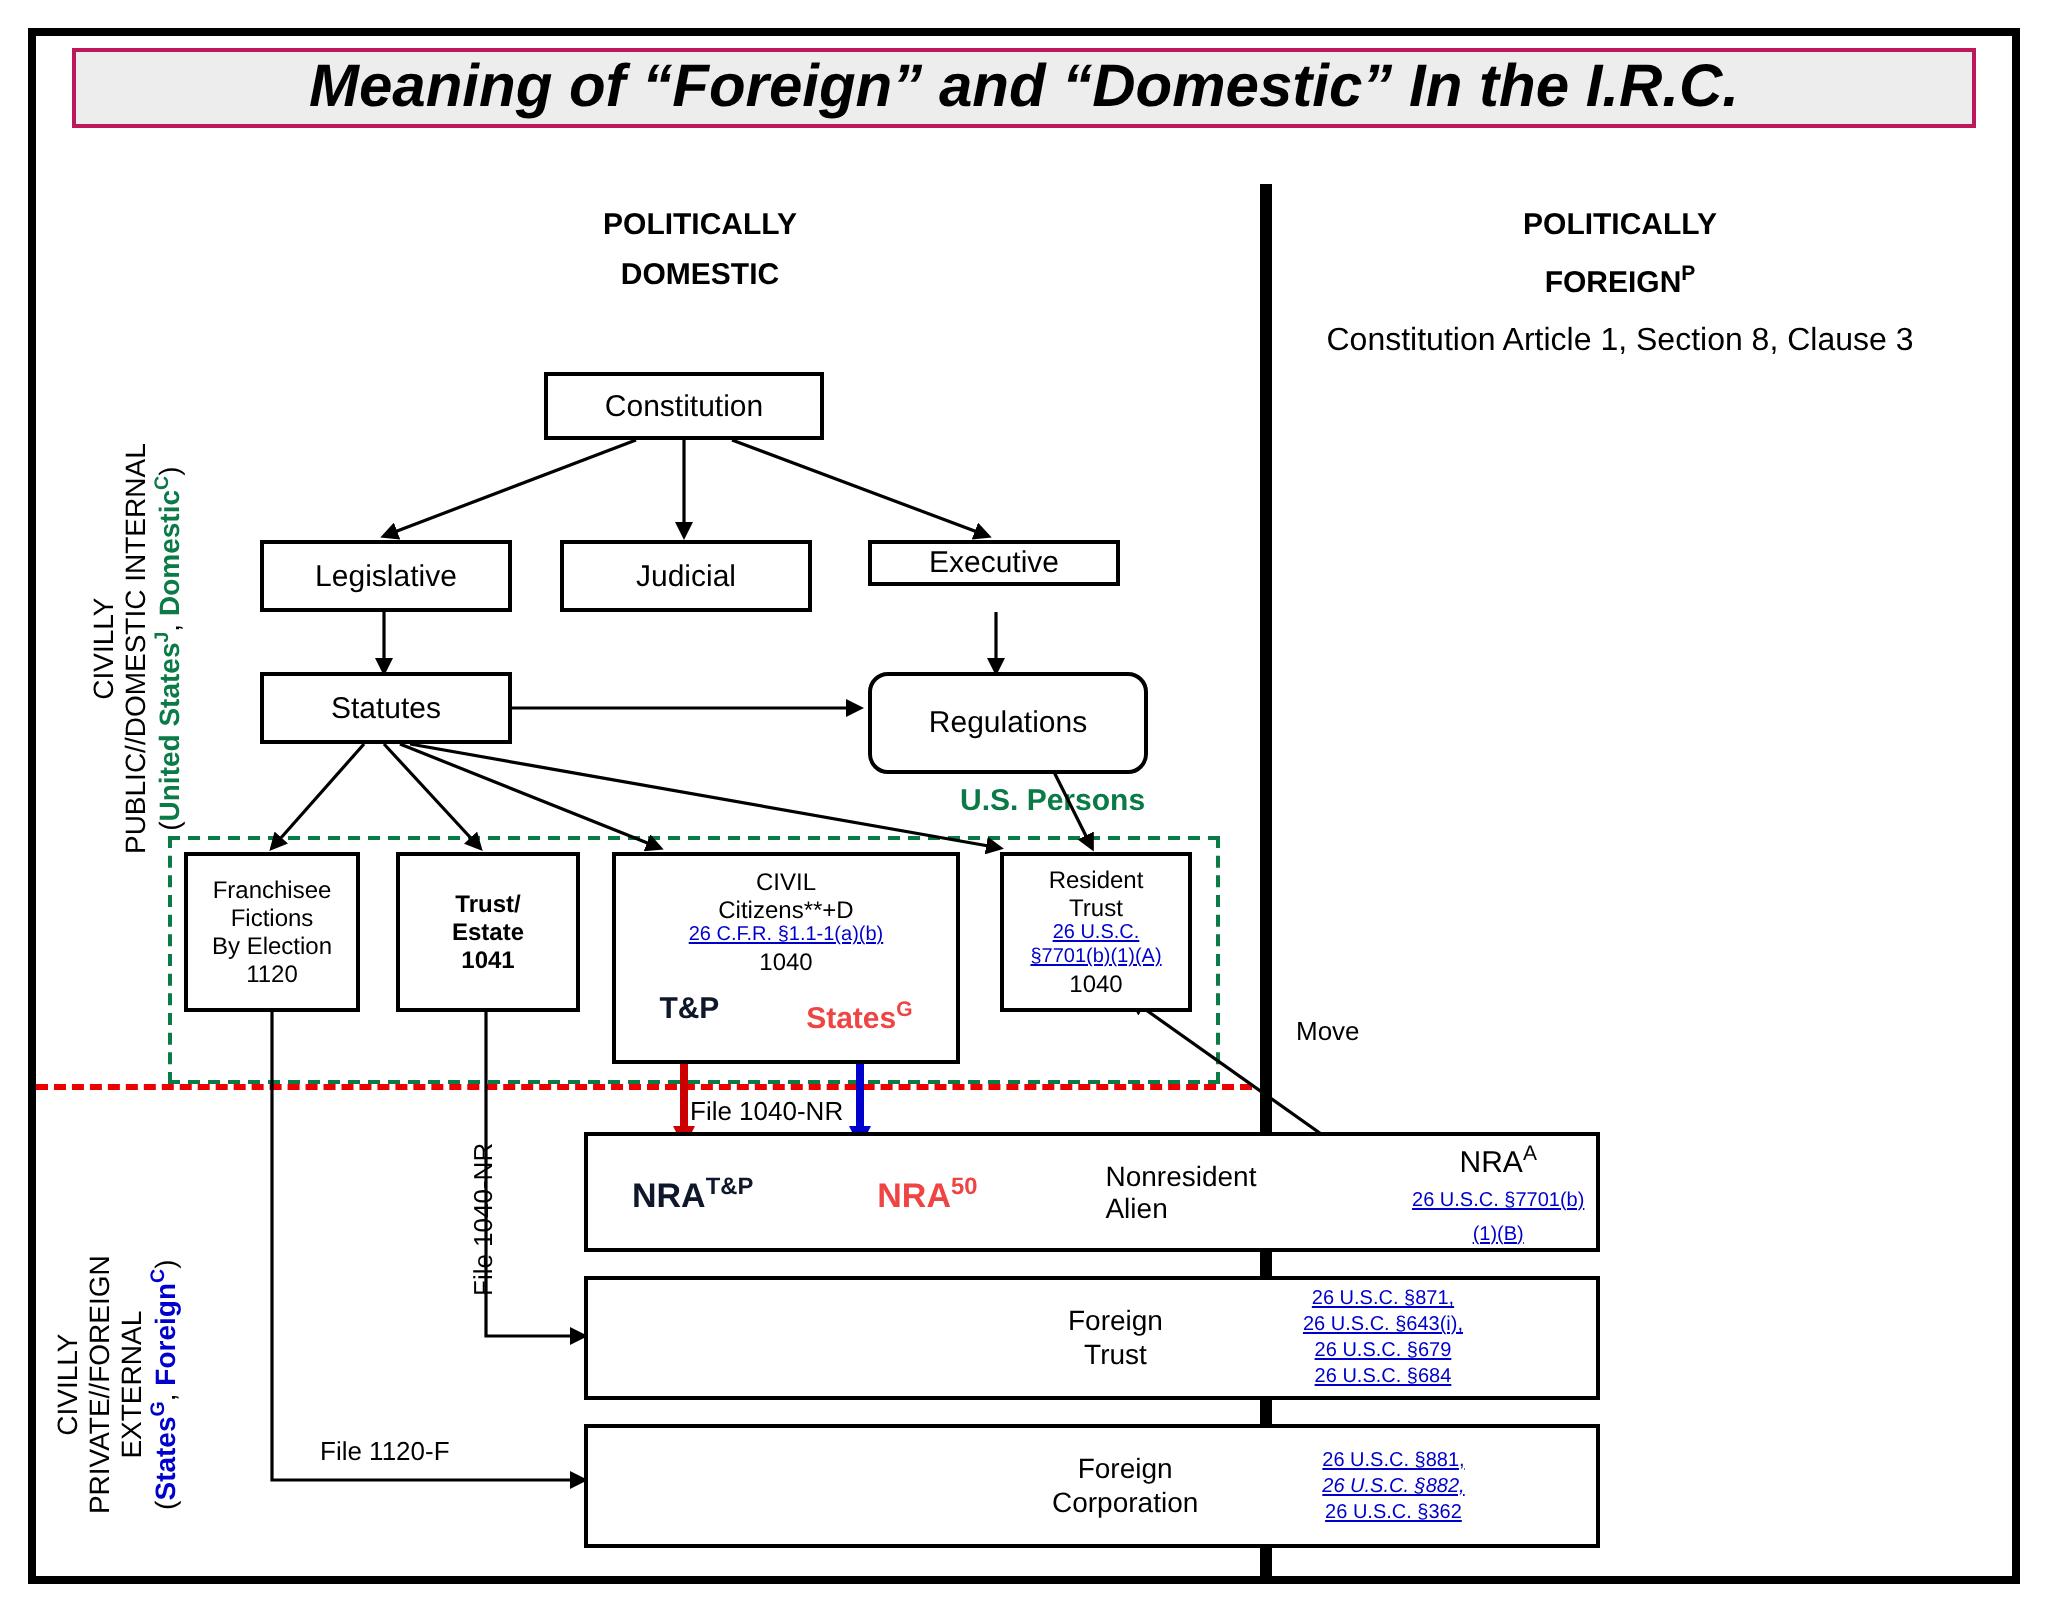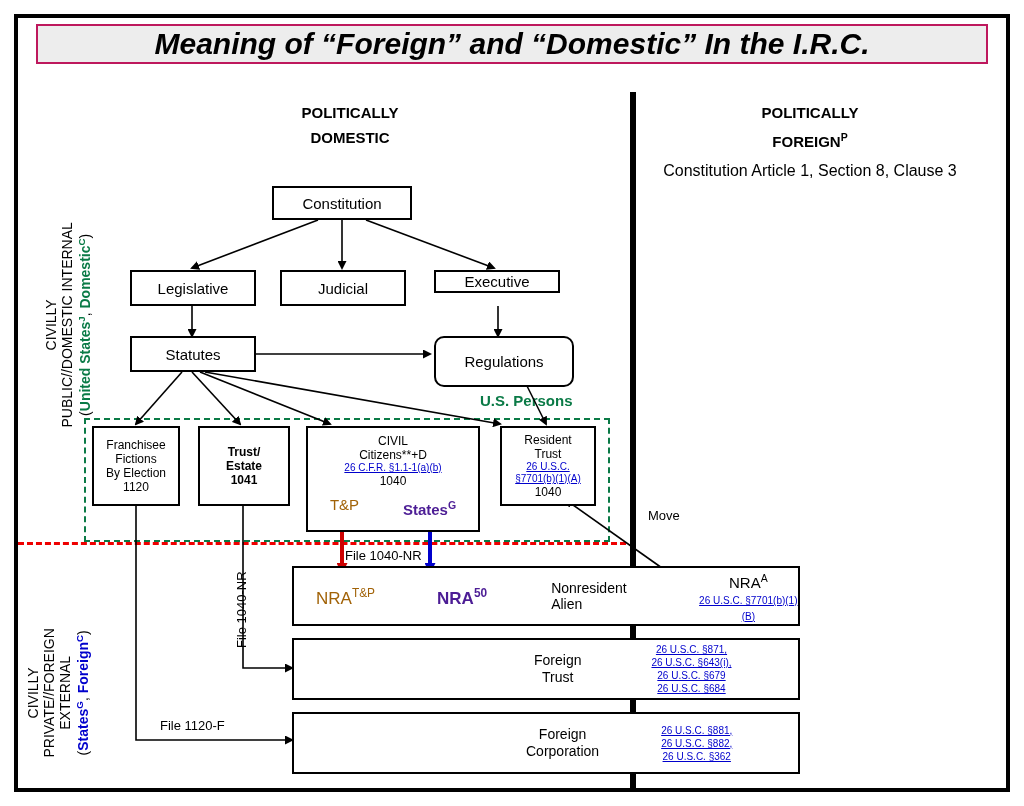--- a/index.html
+++ b/index.html
@@ -105,22 +105,22 @@
   }
   .box.sm { font-size: 12px; line-height: 14px; }
   .box.md { font-size: 14px; line-height: 16px; }
   .cite {
     color: #0000cc;
     text-decoration: underline;
     font-size: 10px;
     line-height: 12px;
   }
   .cite-blk { margin-top: 1px; }
-  .red-bold { color: #a16207; font-weight: normal; }
-  .blue-bold { color: #4c1d95; font-weight: bold; }
+  .red-bold { color: #0f172a; font-weight: bold; }
+  .blue-bold { color: #ef4444; font-weight: bold; }
 
   .usp-dashed {
     position: absolute;
     left: 84px;
     top: 418px;
     width: 526px;
     height: 124px;
     border: 2px dashed #0a7a46;
     box-sizing: border-box;
   }
@@ -321,21 +321,21 @@
       <span class="cite cite-blk" style="display:block;">26 U.S.C. §684</span>
     </span>
   </div>
 
   <div class="box md" style="left:292px; top:712px; width:508px; height:62px; flex-direction:row; justify-content:flex-start;">
     <span style="margin-left:232px; text-align:center; line-height:17px;">
       <span>Foreign</span><br><span>Corporation</span>
     </span>
     <span style="margin-left:62px; text-align:center;">
       <span class="cite cite-blk" style="display:block;">26 U.S.C. §881,</span>
-      <span class="cite cite-blk" style="display:block;">26 U.S.C. §882,</span>
+      <span class="cite cite-blk" style="display:block;font-style:italic;">26 U.S.C. §882,</span>
       <span class="cite cite-blk" style="display:block;">26 U.S.C. §362</span>
     </span>
   </div>
 
   <div class="plain-label" style="left:648px; top:508px;">Move</div>
   <div class="plain-label" style="left:345px; top:548px;">File 1040-NR</div>
   <div class="plain-label" style="left:160px; top:718px;">File 1120-F</div>
   <div class="rot-label" style="left:234px; top:648px; transform: rotate(-90deg);">File 1040-NR</div>
 
 </div>

